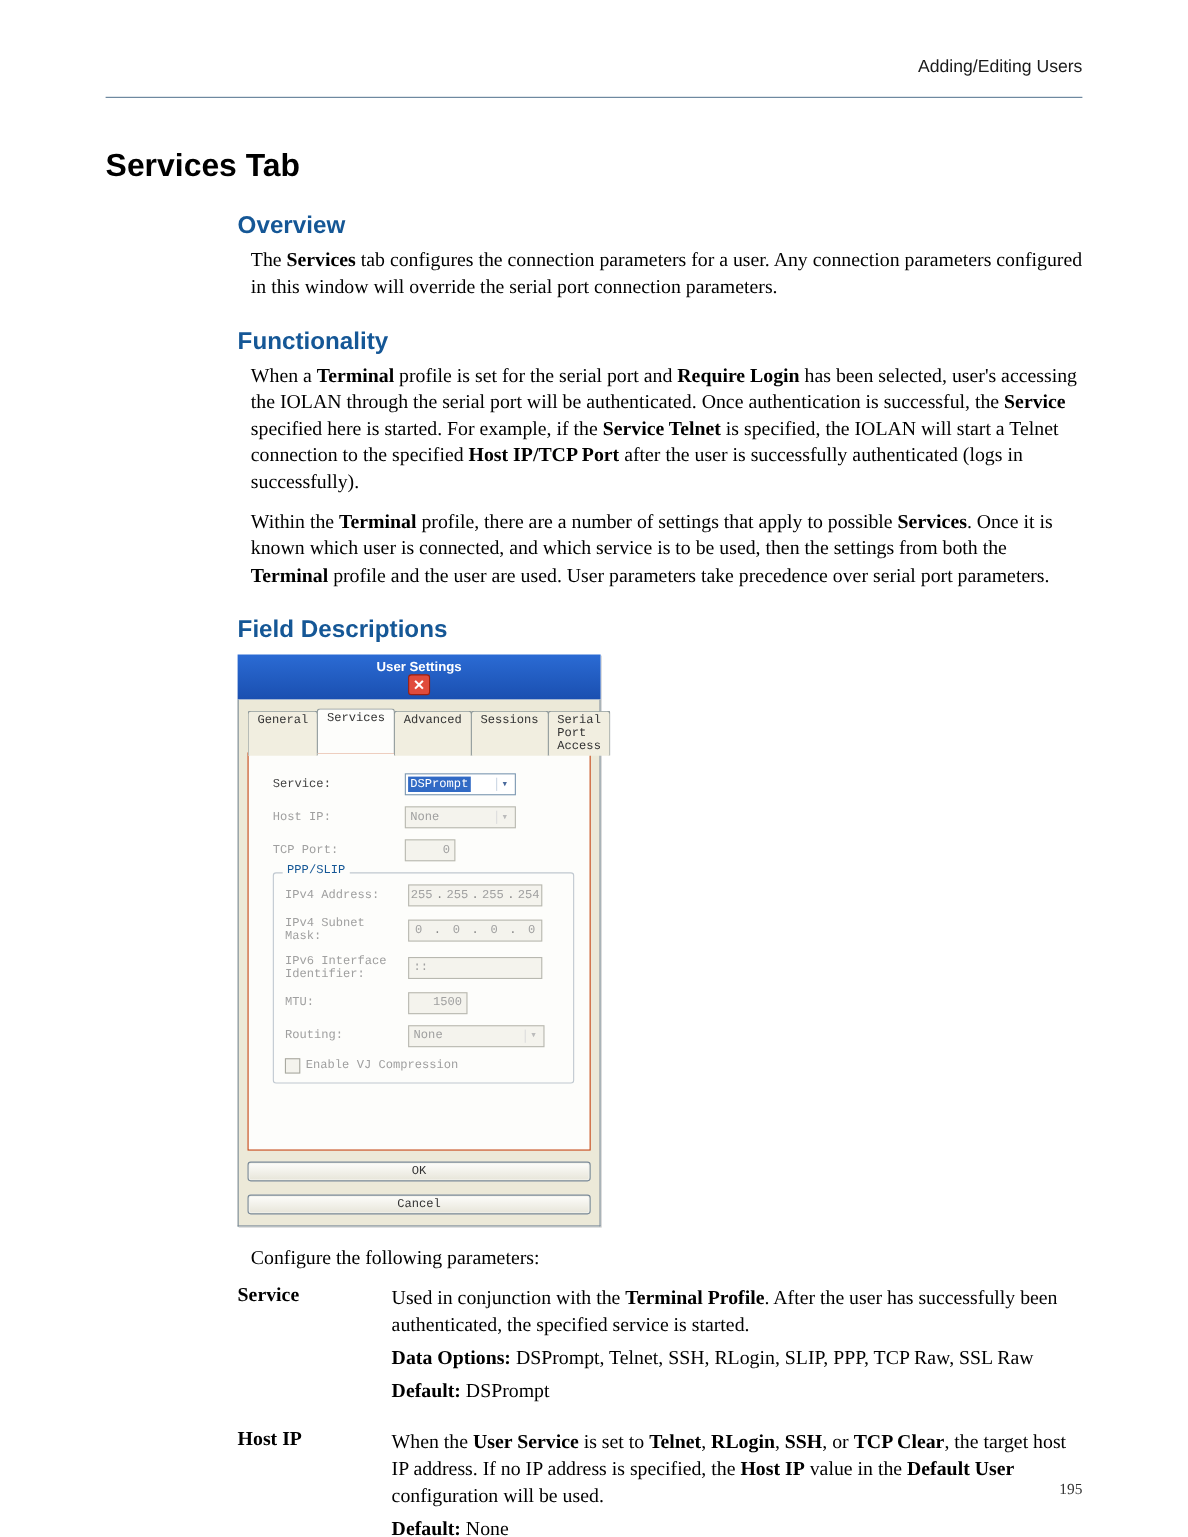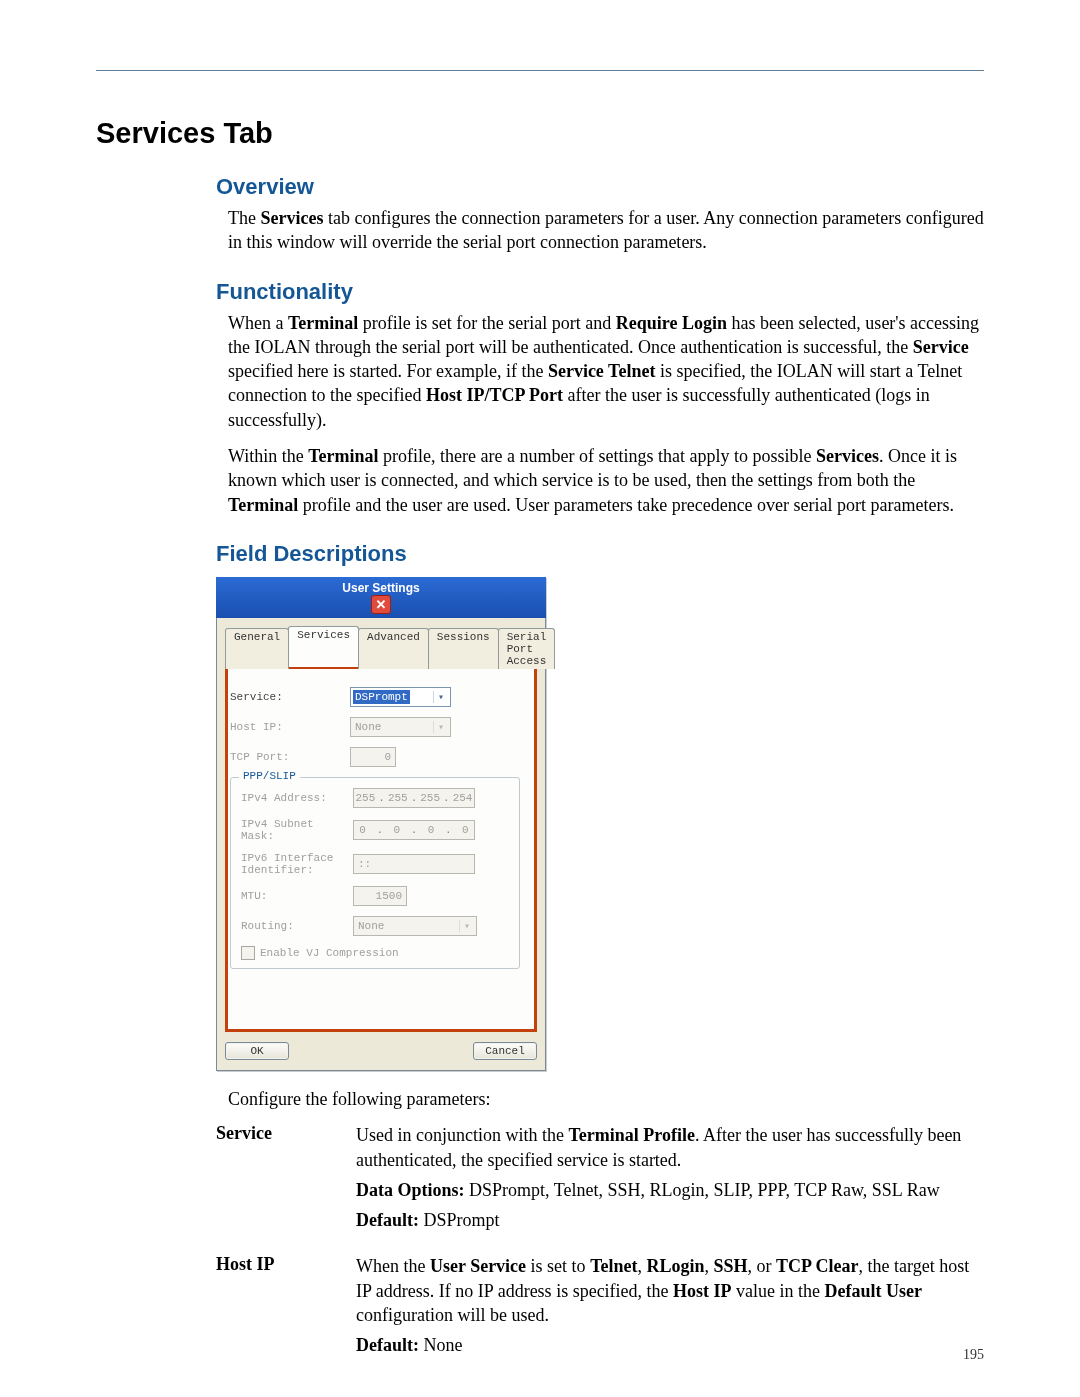--- a/index.html
+++ b/index.html
@@ -112,22 +112,22 @@
     background: #f1eee0;
     top: 2px;
   }
   .tab.active {
     background: #fdfdfb;
     top: 0;
     padding-bottom: 4px;
   }
   .tab-pane {
     background: #fdfdfb;
-    border: 3px solid #c2410c;
-    padding: 18px 14px 60px 2px;
+    border: 1px solid #c2410c;
+    padding: 18px 14px 60px 22px;
     min-height: 280px;
     position: relative;
     z-index: 1;
   }
   .frow {
     display: flex;
     align-items: center;
     margin-bottom: 10px;
   }
   .flabel {
@@ -203,23 +203,24 @@
     font-size:11px;
     margin-top:6px;
   }
   .chkbox {
     width:12px;height:12px;
     border:1px solid #a9a9a0;
     background:#f4f3ed;
   }
   .dlg-buttons {
     display:flex;
-    justify-content:space-between;
+    justify-content:flex-end;
     gap:12px;
     margin-top:10px;
+    flex-direction:column;
   }
   .winbtn {
     min-width:62px;
     text-align:center;
     border:1px solid #7a8a99;
     border-radius:3px;
     background: linear-gradient(#fdfdfb,#e7e5d9);
     font-size:11px;
     padding:2px 0;
     box-shadow: 0 0 0 1px #f2f2ec inset;
@@ -249,20 +250,21 @@
     font-family: Liberation Serif, serif;
     font-size:14px;
     color:#333;
   }
 </style>
 </head>
 <body>
 
 <div class="page">
 
+  <div class="header-text">Adding/Editing Users</div>
   <div class="header-line"></div>
 
   <h1 class="section-title">Services Tab</h1>
 
   <div class="body-block">
 
     <h2 class="subsection">Overview</h2>
     <p class="para">
       <span>The </span><b>Services</b><span> tab configures the connection parameters for a user. Any connection parameters configured in this window will override the serial port connection parameters.</span>
     </p>

